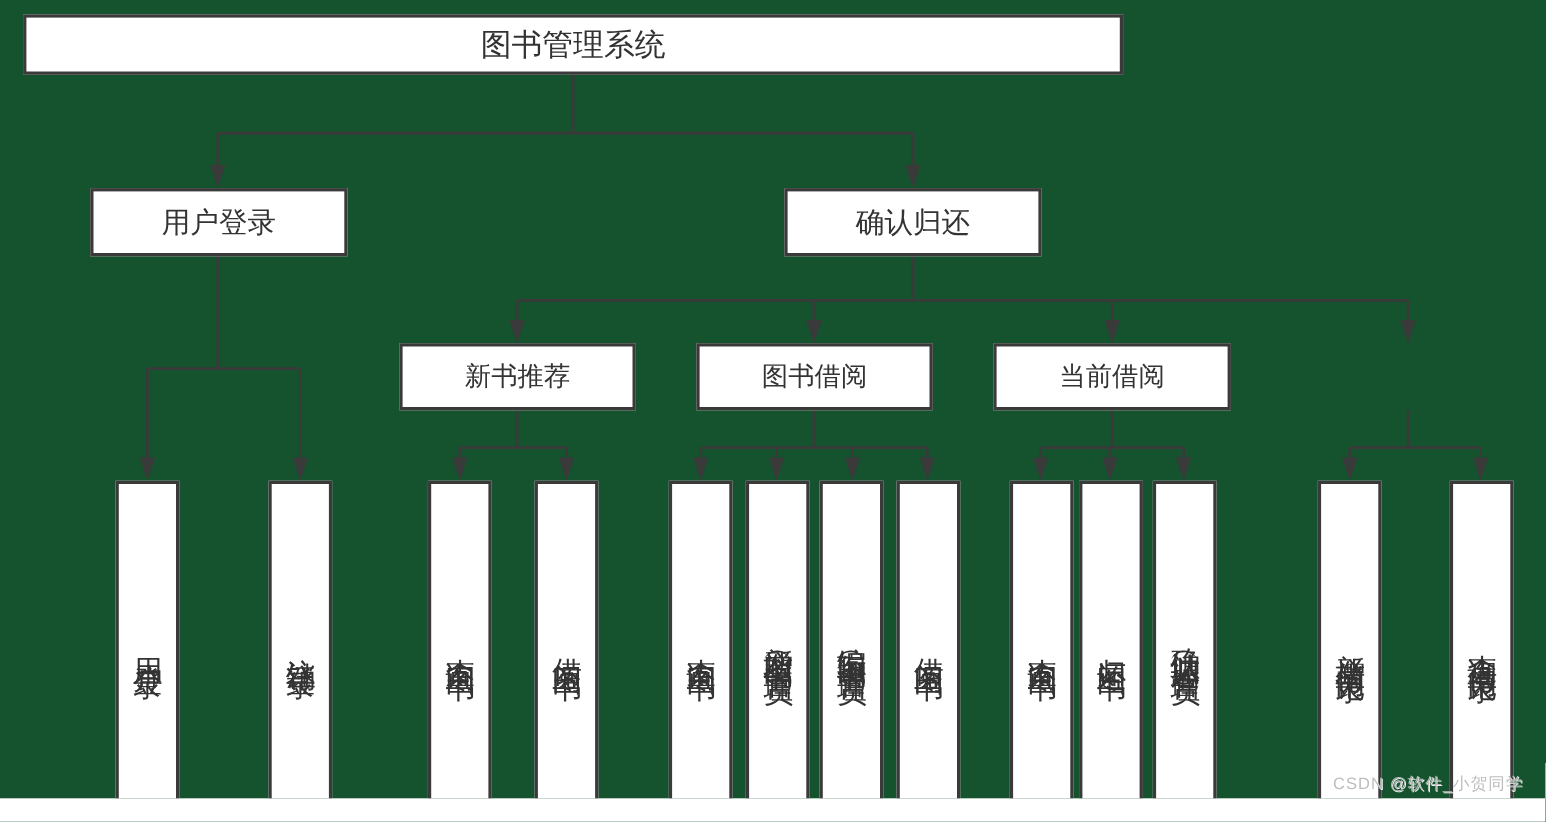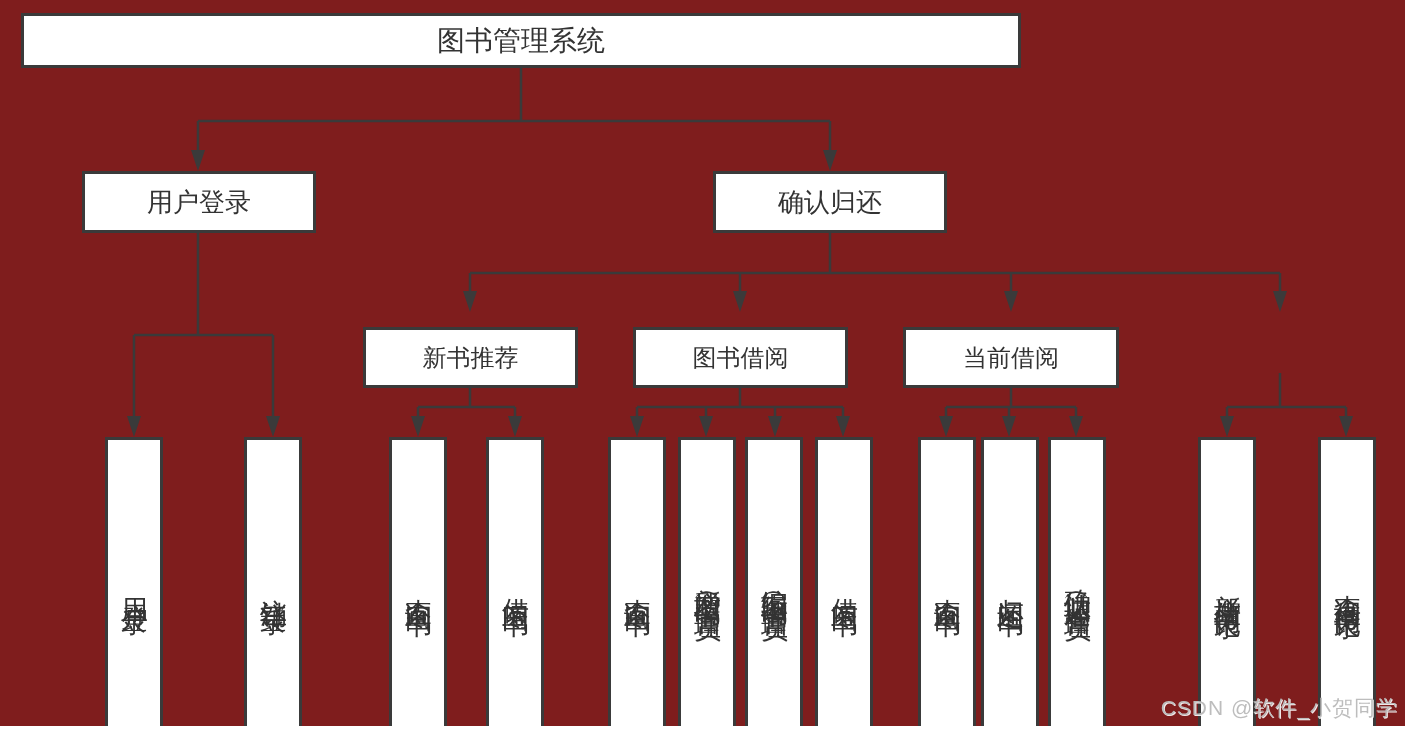--- a/index.html
+++ b/index.html
@@ -5,21 +5,21 @@
   html, body {
     margin: 0;
     padding: 0;
     background: #ffffff;
     font-family: "Liberation Sans", sans-serif;
   }
   .canvas {
     position: relative;
     width: 1405px;
     height: 726px;
-    background: #7f1d1d;
+    background: #14532d;
     overflow: hidden;
   }
   .connectors {
     position: absolute;
     left: 0;
     top: 0;
     width: 1405px;
     height: 747px;
     pointer-events: none;
   }
@@ -32,21 +32,21 @@
     align-items: center;
     justify-content: center;
     color: #333333;
     text-align: center;
     line-height: 1;
   }
   .root-box    { left: 21px;  top: 13px;  width: 1000px; height: 55px; font-size: 28px; }
   .l2-box     { top: 171px; height: 62px; font-size: 26px; }
   .l2-login   { left: 82px;  width: 234px; }
   .l2-manage  { left: 713px; width: 234px; }
-  .l3-box     { top: 327px; height: 61px; font-size: 24px; }
+  .l3-box     { top: 312px; height: 61px; font-size: 24px; }
   .l3-recommend { left: 363px;  width: 215px; }
   .l3-borrow    { left: 633px;  width: 215px; }
   .l3-current   { left: 903px;  width: 216px; }
   .l3-records   { left: 1172px; width: 216px; }
   .leaf {
     top: 437px;
     height: 296px;
     width: 58px;
     font-size: 27px;
   }
@@ -64,23 +64,23 @@
   .lf-6  { left: 678px; }
   .lf-7  { left: 745px; }
   .lf-8  { left: 815px; }
   .lf-9  { left: 918px; }
   .lf-10 { left: 981px; }
   .lf-11 { left: 1048px; }
   .lf-12 { left: 1198px; }
   .lf-13 { left: 1318px; }
   .watermark {
     position: absolute;
-    right: 7px;
+    right: 20px;
     bottom: 4px;
-    font-size: 21px;
+    font-size: 15px;
     color: #bdbdbd;
     letter-spacing: 1px;
     z-index: 10;
     text-shadow: 1px 1px 0 rgba(255,255,255,0.9);
     white-space: nowrap;
   }
 </style>
 </head>
 <body>
 

